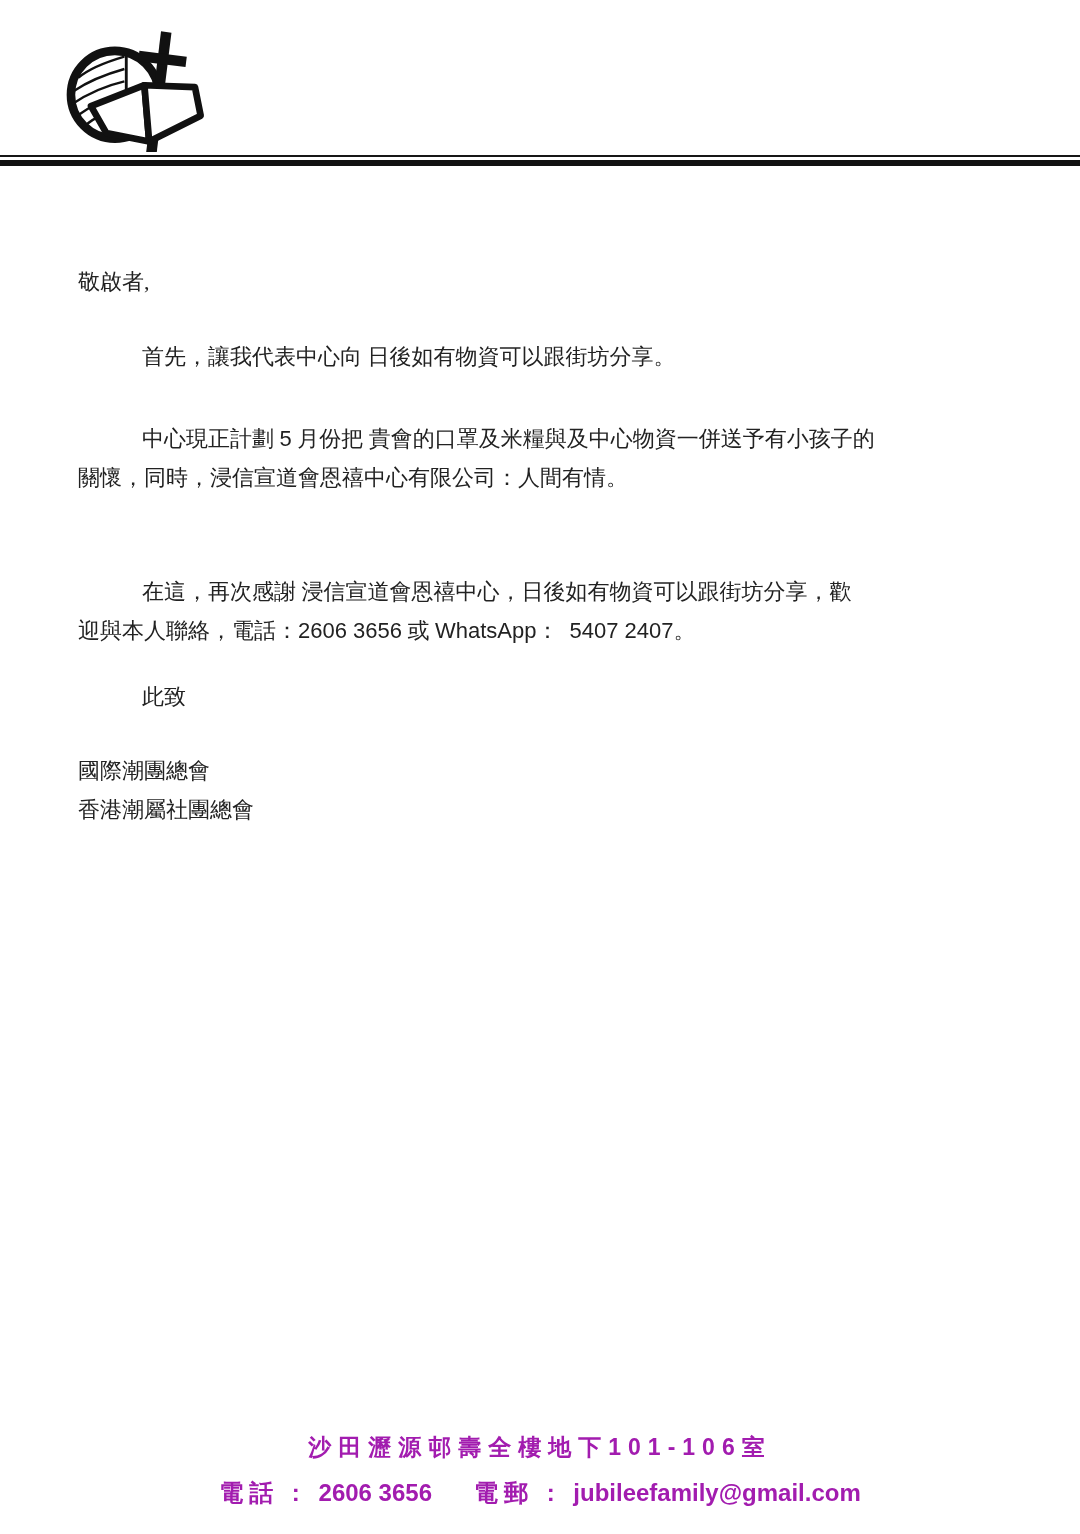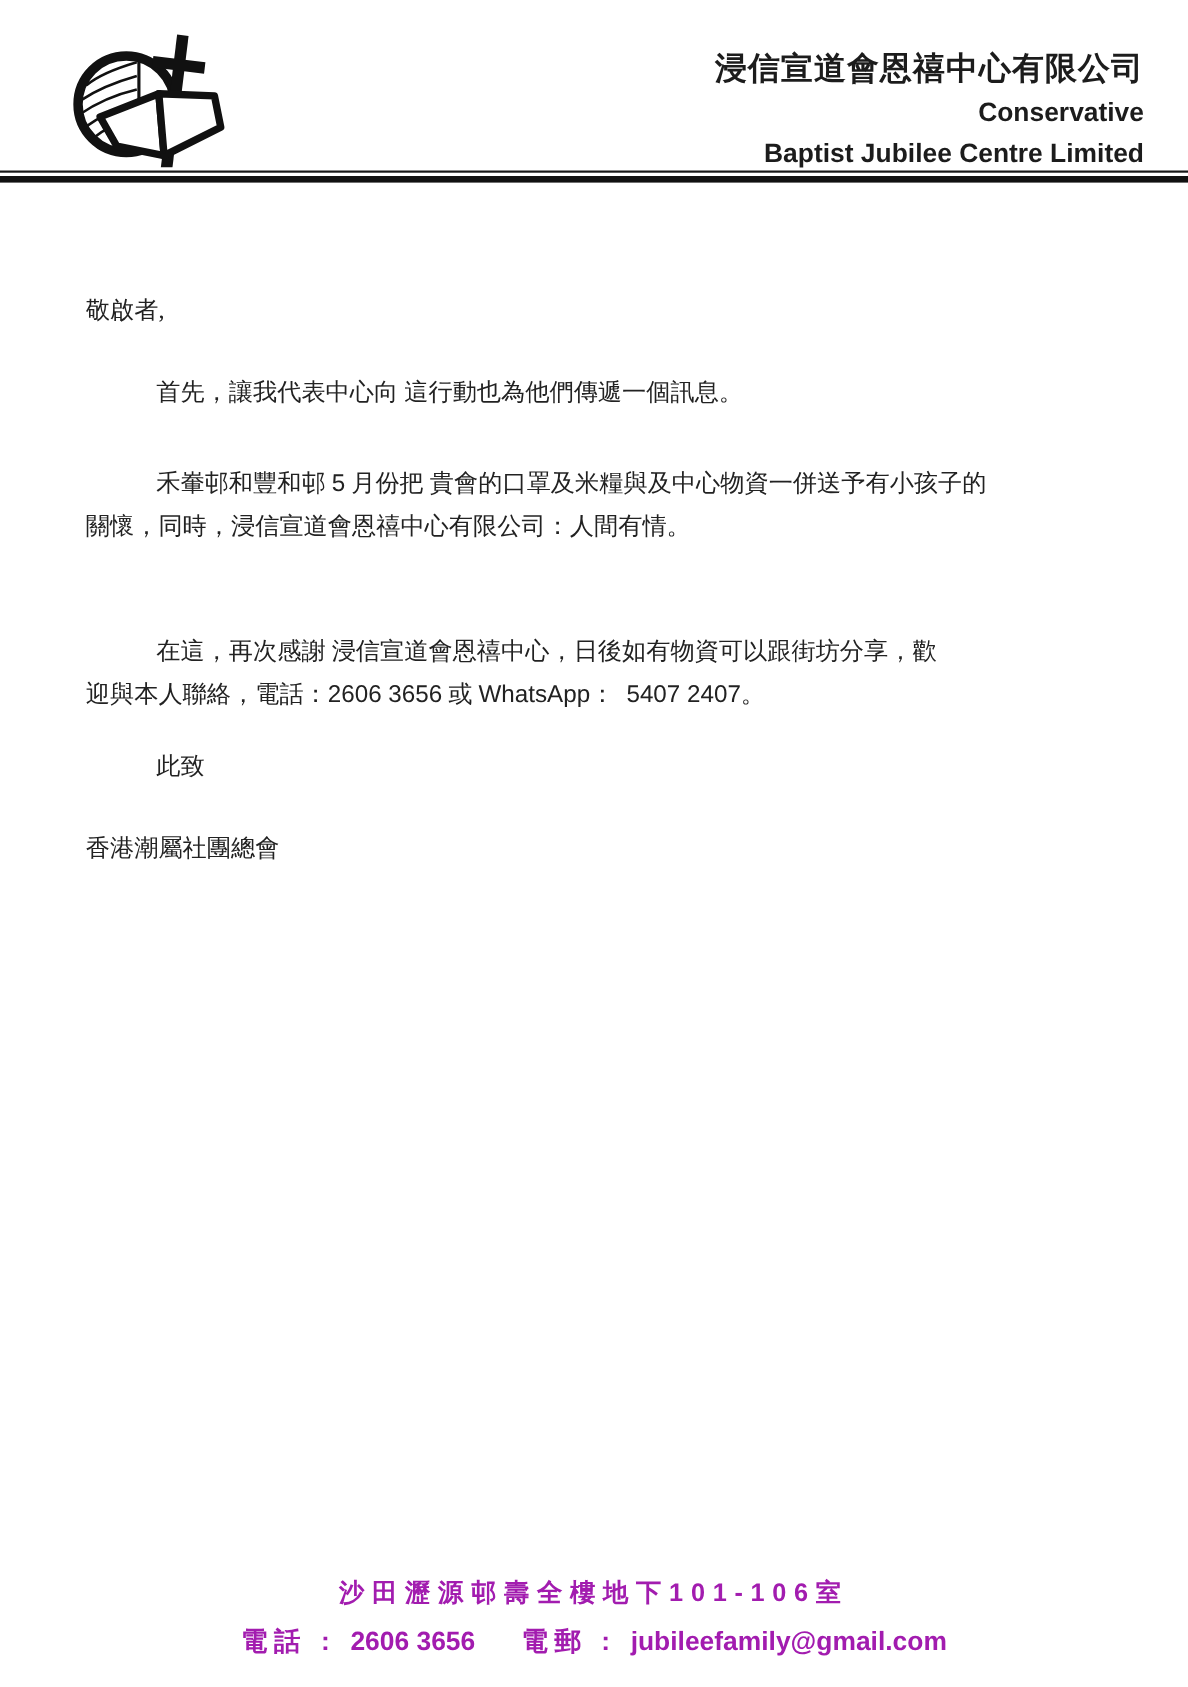--- a/index.html
+++ b/index.html
@@ -113,55 +113,51 @@
       <rect x="86" y="27" width="50" height="11" fill="#111"></rect>
     </g>
 
     <g stroke="#111" stroke-width="7" stroke-linejoin="round">
       <path d="M93,60 L37,82 L53,110 L98,119 Z" fill="#fff"></path>
       <path d="M93,60 L146,62 L152,92 L98,119 Z" fill="#fff"></path>
     </g>
     <line x1="95" y1="63" x2="98" y2="117" stroke="#111" stroke-width="2"></line>
   </svg>
 
-  <div class="header-text">
-    <div class="org-zh">浸信宣道會恩禧中心有限公司</div>
-    <div class="org-en">Conservative</div>
-    <div class="org-en">Baptist Jubilee Centre Limited</div>
-  </div>
 
   <div class="rule">
     <div class="thin"></div>
       <div class="gap"></div>
       <div class="thick"></div>
   </div>
 
   <div class="blk salutation">
     <div class="line">敬啟者,</div>
   </div>
 
   <div class="blk para1">
-    <div class="line indent">首先，讓我代表中心向 這行動也為他們傳遞一個訊息。</div>
+    <div class="line indent">首先，讓我代表中心向 日後如有物資可以跟街坊分享。</div>
   </div>
 
   <div class="blk para2">
-    <div class="line indent"><span>禾輋邨和豐和邨 </span><span class="num">5</span><span> 月份把 貴會的口罩及米糧與及中心物資一併送予有小孩子的</span></div>
+    <div class="line indent"><span>中心現正計劃 </span><span class="num">5</span><span> 月份把 貴會的口罩及米糧與及中心物資一併送予有小孩子的</span></div>
     <div class="line">關懷，同時，浸信宣道會恩禧中心有限公司：人間有情。</div>
   </div>
 
   <div class="blk para3">
     <div class="line indent">在這，再次感謝 浸信宣道會恩禧中心，日後如有物資可以跟街坊分享，歡</div>
     <div class="line"><span>迎與本人聯絡，電話：</span><span class="num">2606 3656</span><span> 或 </span><span class="num">WhatsApp</span><span>：  </span><span class="num">5407 2407</span><span>。</span></div>
   </div>
 
   <div class="blk closing">
     <div class="line indent">此致</div>
   </div>
 
   <div class="blk recipients">
+    <div class="line">國際潮團總會</div>
     <div class="line">香港潮屬社團總會</div>
   </div>
 
 
   <div class="footer">
     <div class="footer-address">沙田瀝源邨壽全樓地下101-106室</div>
     <div class="footer-contact"><span class="cjk">電話 : </span><span class="num">2606 3656</span><span class="sep"></span><span class="cjk">電郵 : </span><span class="num">jubileefamily@gmail.com</span></div>
   </div>
 
 </div>

